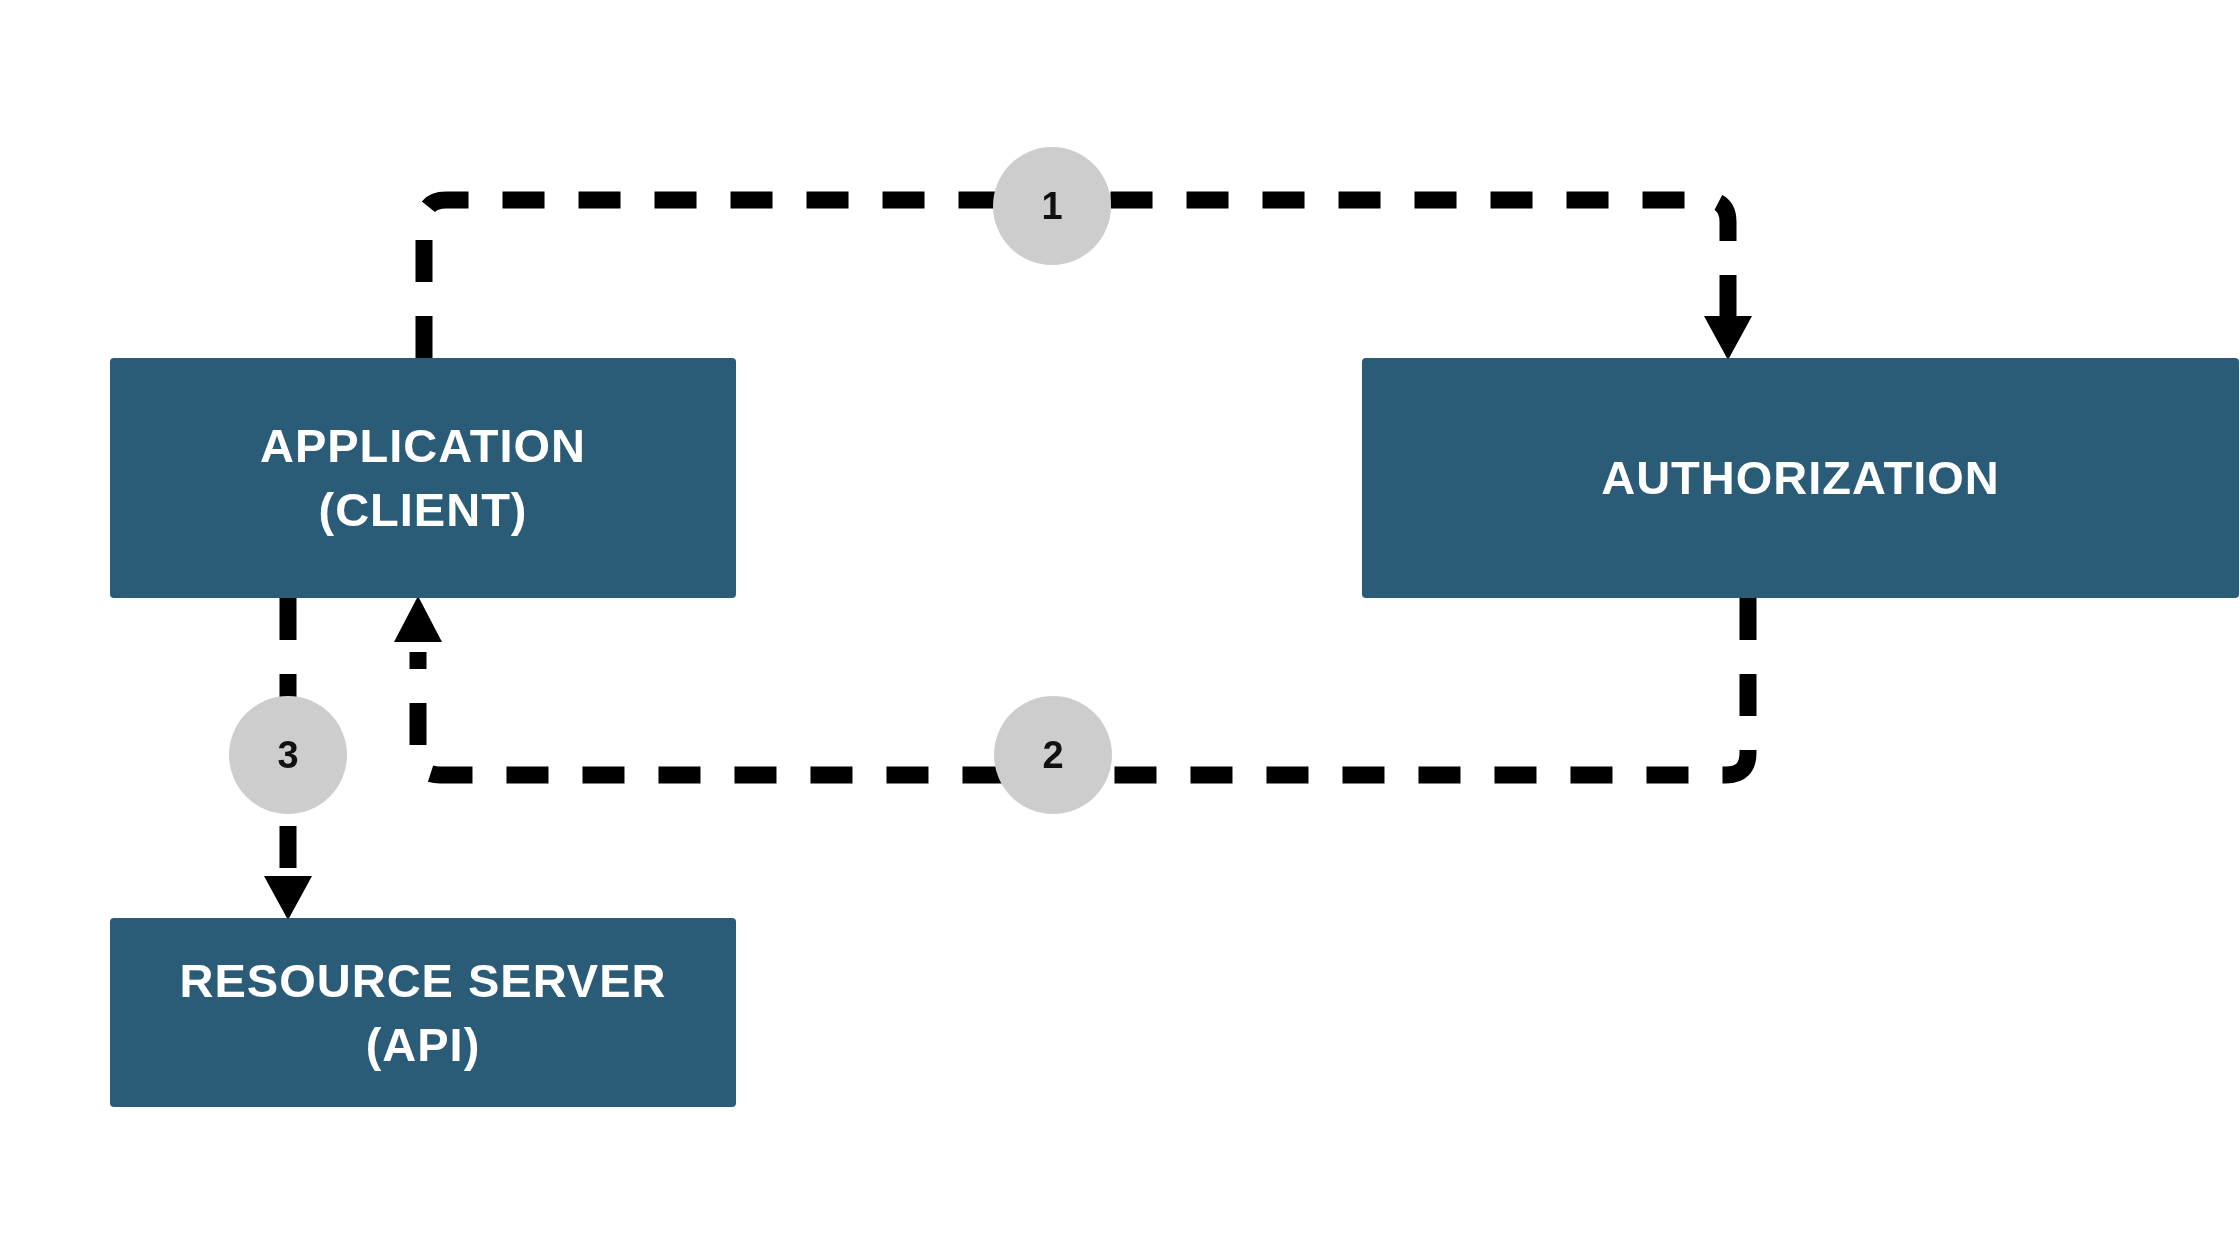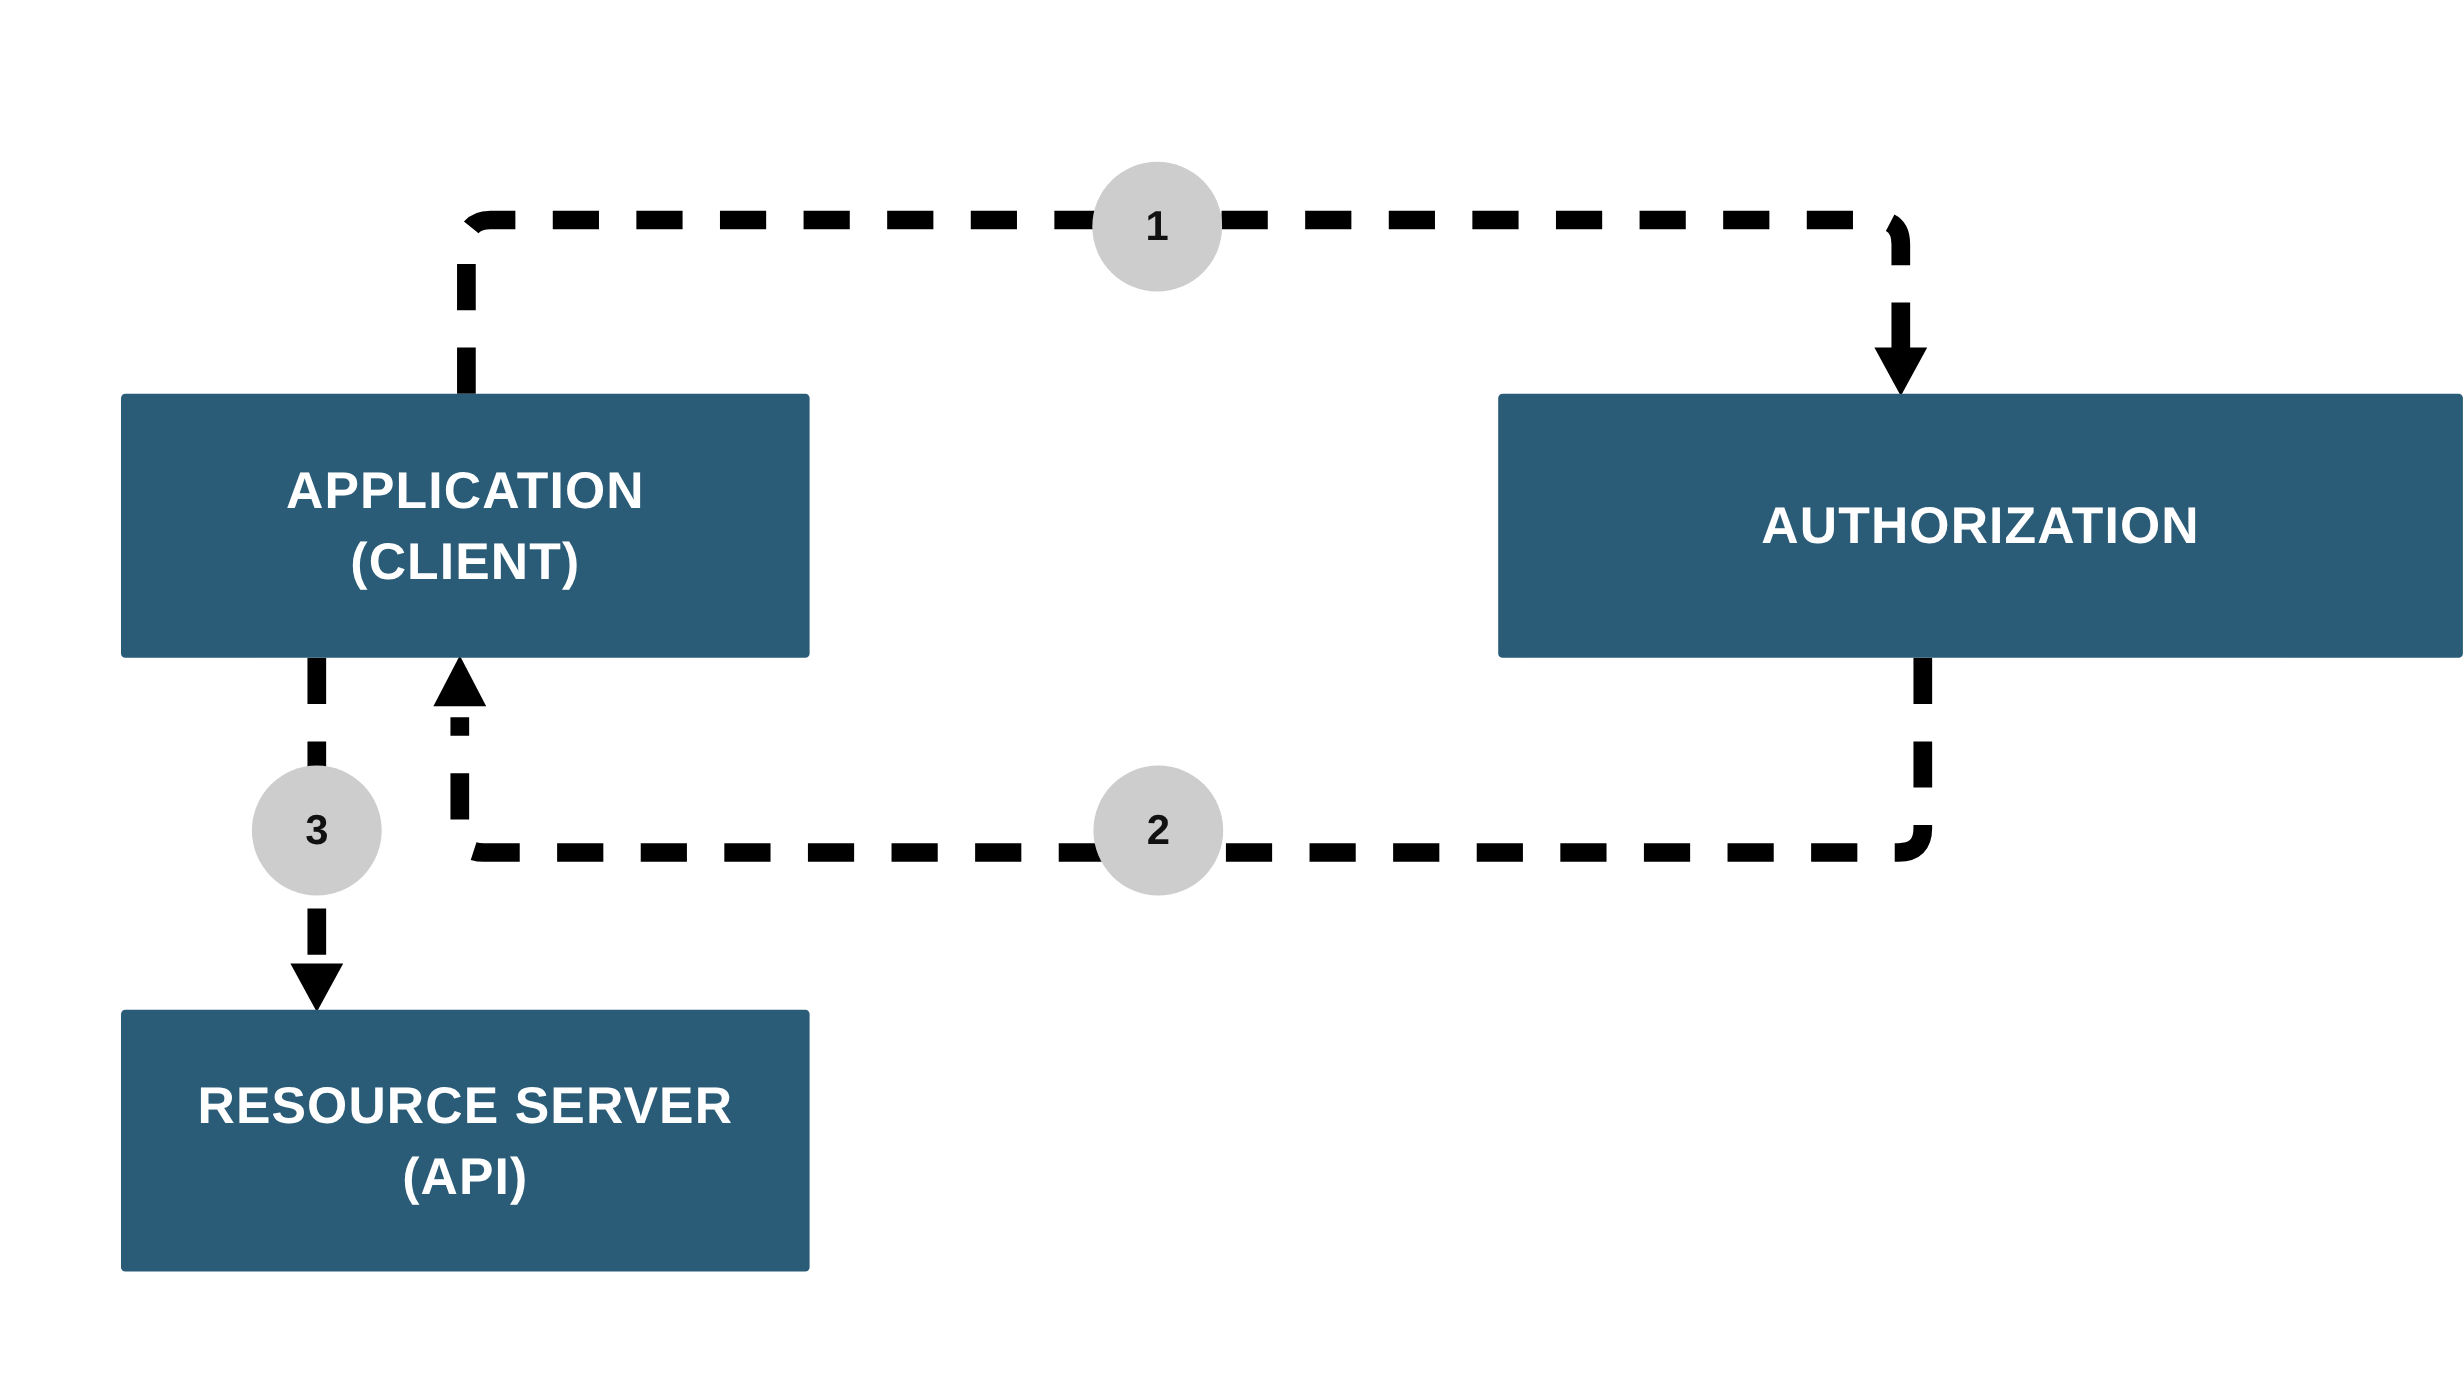--- a/index.html
+++ b/index.html
@@ -53,21 +53,21 @@
   #node-auth-server {
     left: 1362px;
     top: 358px;
     width: 877px;
     height: 240px;
   }
   #node-resource-server {
     left: 110px;
     top: 918px;
     width: 626px;
-    height: 238px;
+    height: 189px;
   }
   .step-badge {
     position: absolute;
     width: 118px;
     height: 118px;
     border-radius: 50%;
     background: #cdcdcd;
     display: flex;
     align-items: center;
     justify-content: center;

